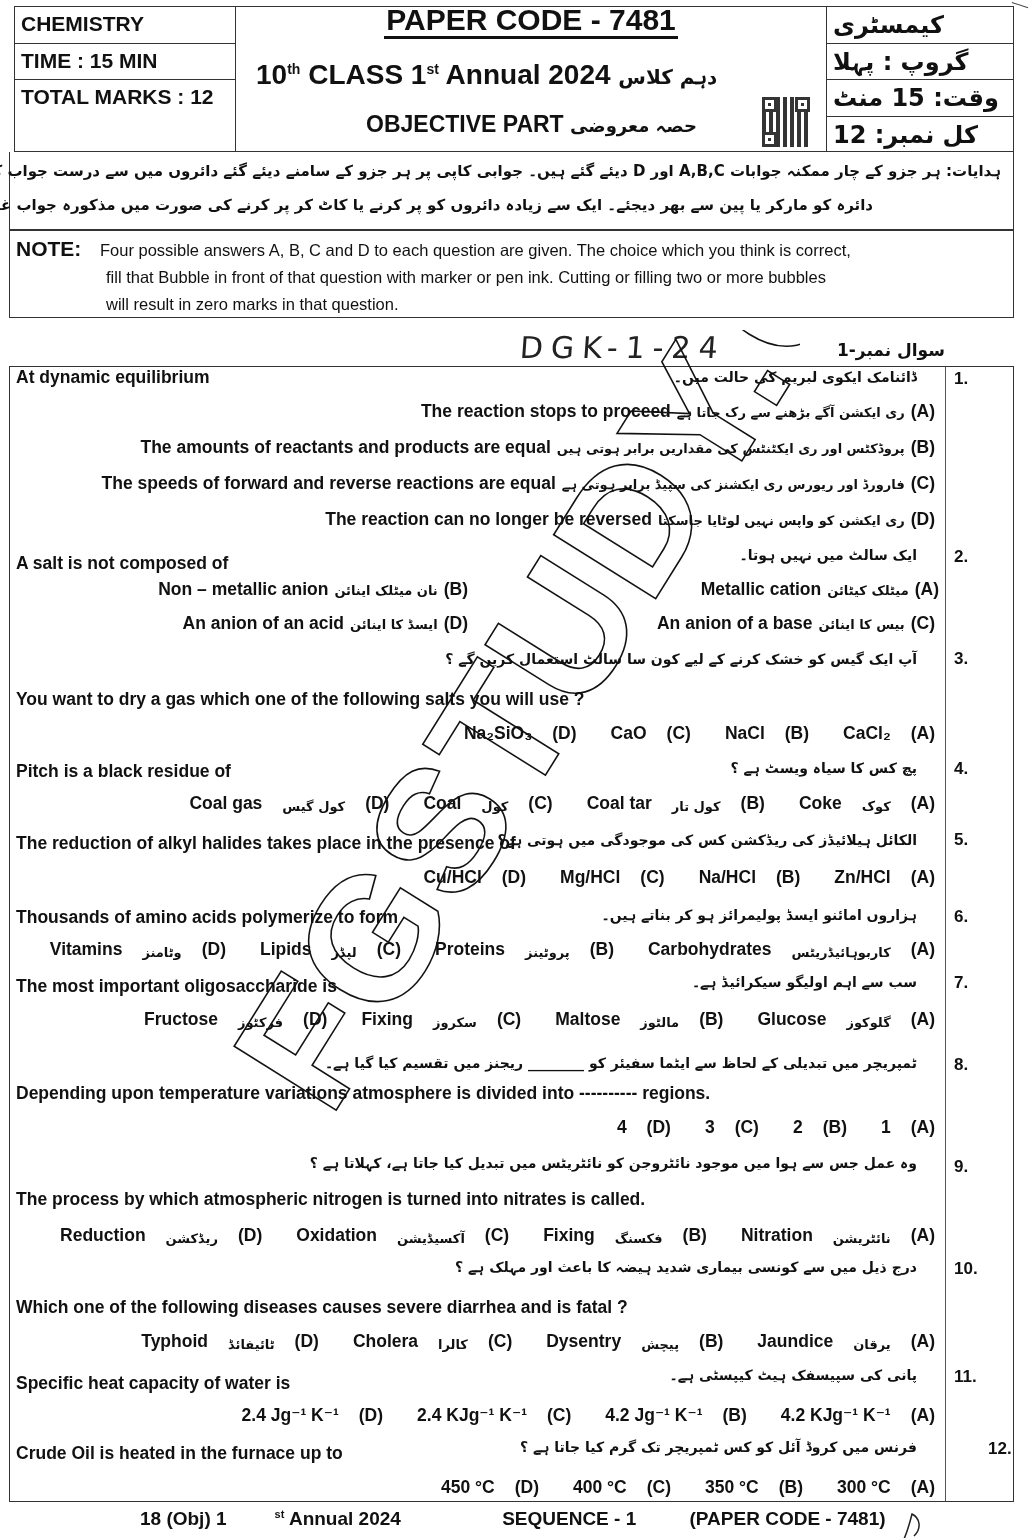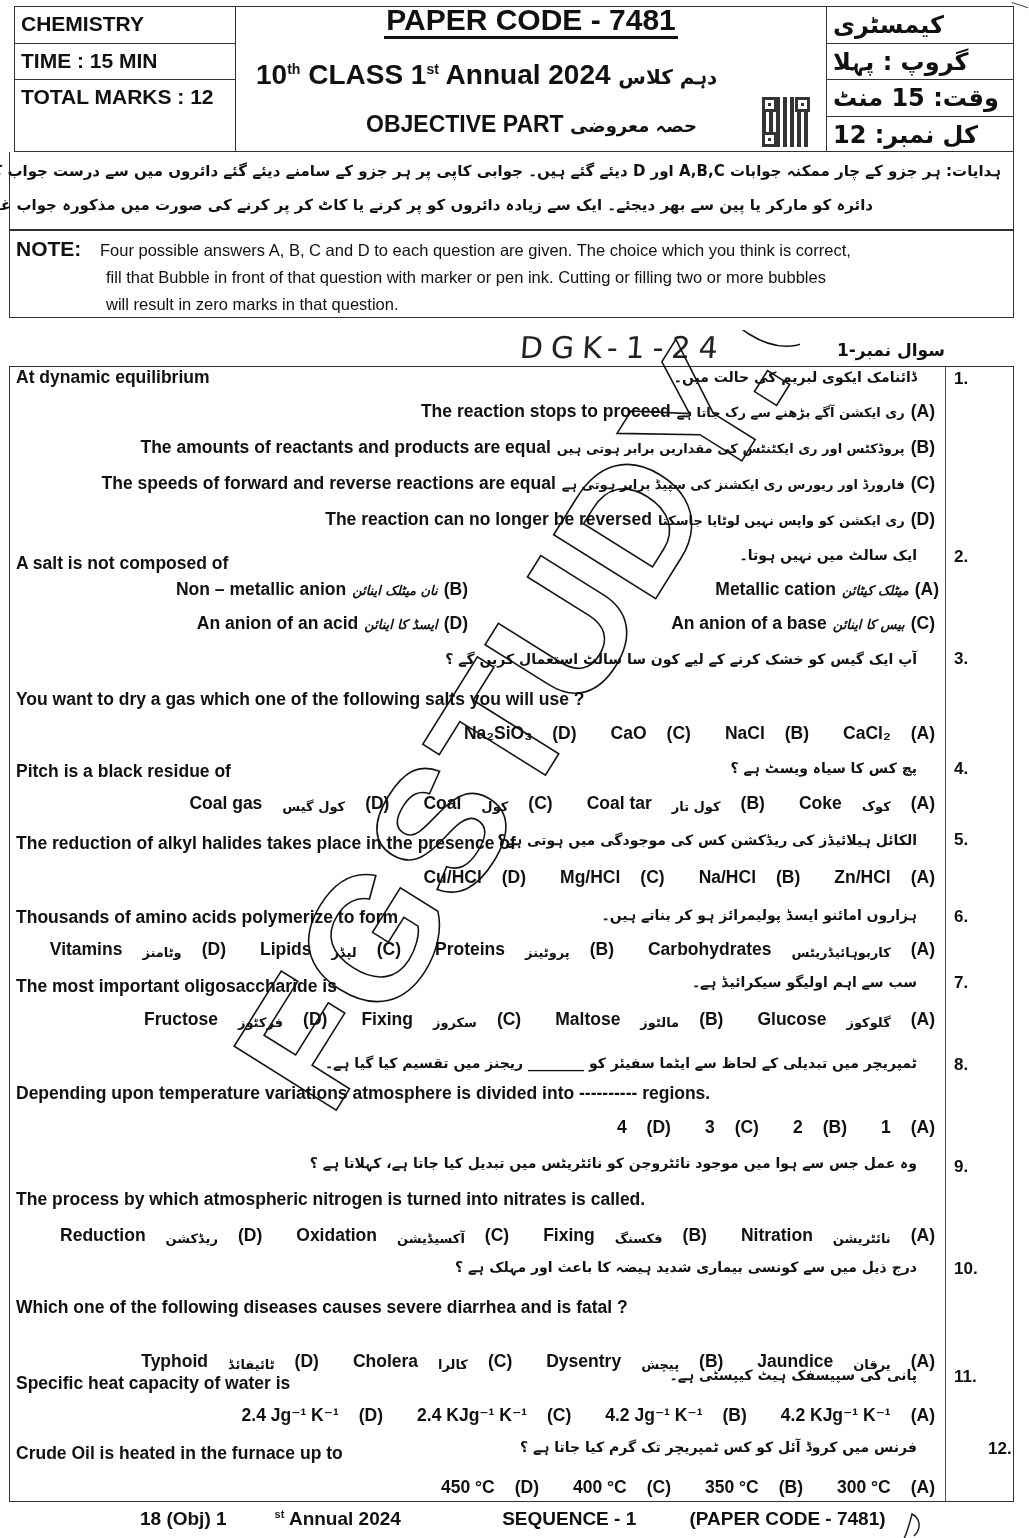--- a/index.html
+++ b/index.html
@@ -48,21 +48,21 @@
   .numcol { position: absolute; left: 935px; top: 0; width: 1px; height: 100%; background: #555; }
   .q-en { position: absolute; left: 6px; font-size: 17.5px; font-weight: bold; white-space: nowrap; }
   .q-ur { position: absolute; right: 96px; font-size: 14px; white-space: nowrap; }
   .q-num { position: absolute; left: 944px; font-size: 17px; font-weight: bold; }
   .opt-row { position: absolute; right: 78px; font-size: 17.5px; font-weight: bold; white-space: nowrap; display: flex; gap: 0; justify-content: flex-end; }
   .opt { display: inline-flex; align-items: flex-end; gap: 20px; margin-left: 34px; }
   .opt .ou { font-family: "DejaVu Sans", sans-serif; font-size: 13px; font-weight: bold; }
   .opt-line { position: absolute; right: 78px; font-size: 17.5px; font-weight: bold; white-space: nowrap; display: flex; align-items: baseline; gap: 6px; }
   .opt-line .ou { font-family: "DejaVu Sans", sans-serif; font-size: 13px; font-weight: bold; }
   .opt-half { position: absolute; font-size: 17.5px; font-weight: bold; white-space: nowrap; display: flex; align-items: baseline; gap: 6px; }
-  .opt-half .ou { font-family: "DejaVu Sans", sans-serif; font-size: 13px; font-weight: bold; font-style: italic; }
+  .opt-half .ou { font-family: "DejaVu Sans", sans-serif; font-size: 13px; font-weight: bold; }
   sup { font-size: 11px; }
 
   
   .footer { left: 140px; top: 1508px; font-size: 19px; font-weight: bold; white-space: nowrap; }
   .footer span { margin-right: 48px; }
   .footer sup { font-size: 11px; }
   .sig { left: 896px; top: 1510px; width: 34px; height: 30px; }
 
   
   .wm { left: 160px; top: 330px; width: 640px; height: 820px; pointer-events: none; }
@@ -333,21 +333,21 @@
     <span class="opt">
         <span>Nitration</span>
         <span class="ou">نائٹریشن</span>
         <span>(A)</span>
       </span>
   </div>
 
   <div class="q-num" style="top:892px;">10.</div>
   <div class="q-ur ur" style="top:892px;">درج ذیل میں سے کونسی بیماری شدید ہیضہ کا باعث اور مہلک ہے ؟</div>
   <div class="q-en" style="top:930px;">Which one of the following diseases causes severe  diarrhea and is fatal ?</div>
-  <div class="opt-row" style="top:984px;">
+  <div class="opt-row" style="top:964px;">
     <span class="opt">
         <span>Typhoid</span>
         <span class="ou">ٹائیفائڈ</span>
         <span>(D)</span>
       </span>
     <span class="opt">
         <span>Cholera</span>
         <span class="ou">کالرا</span>
         <span>(C)</span>
       </span>

